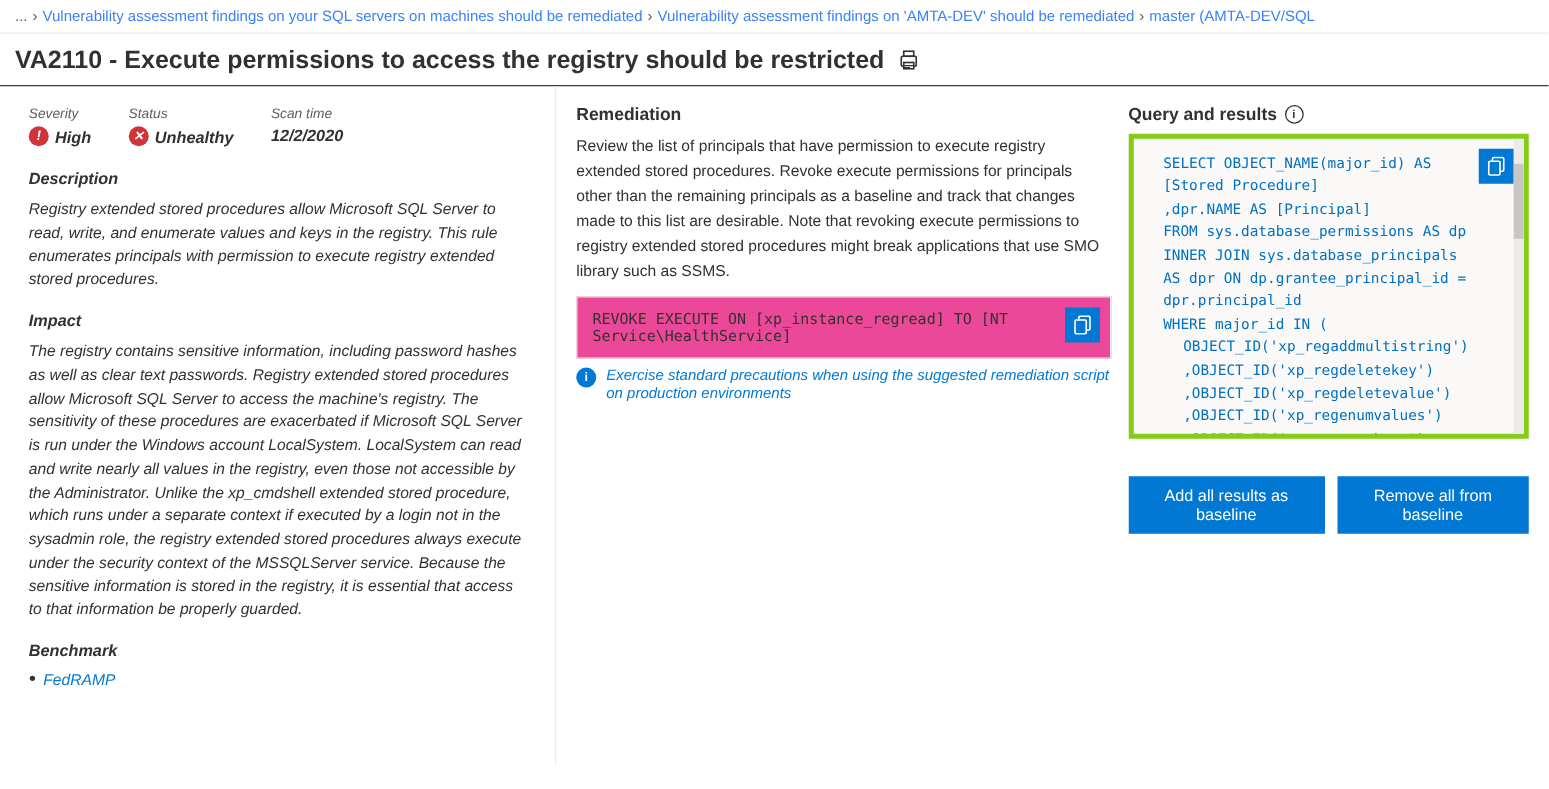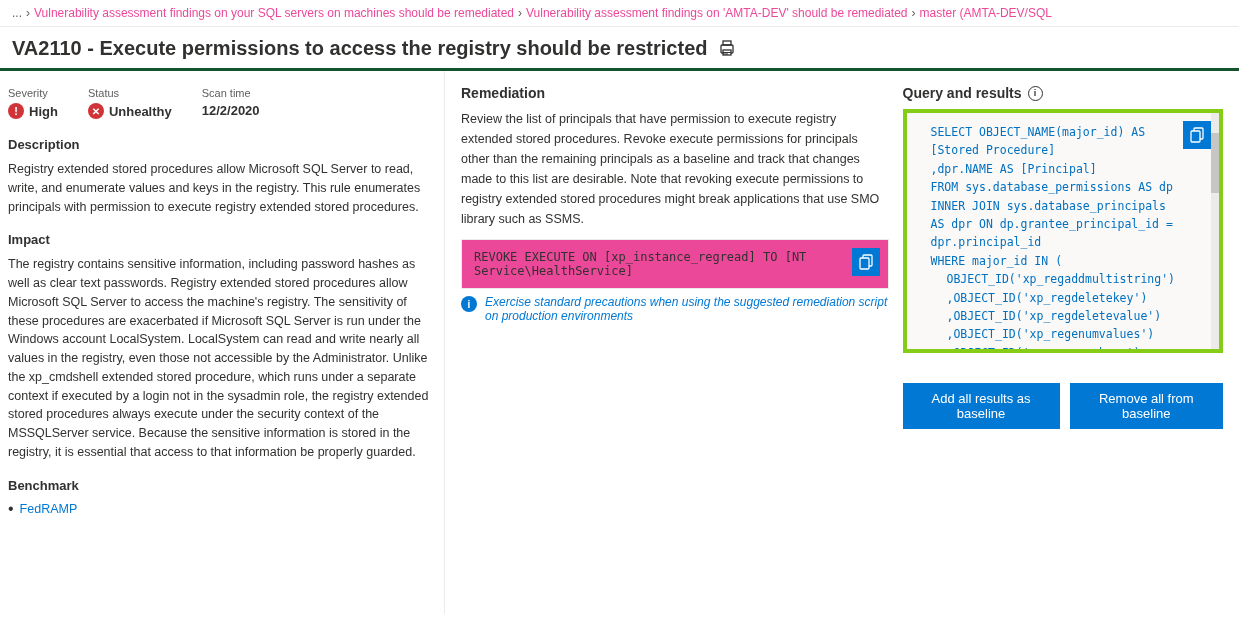--- a/index.html
+++ b/index.html
@@ -19,31 +19,31 @@
       align-items: center;
       padding: 6px 12px;
       font-size: 12px;
       color: #0078d4;
       border-bottom: 1px solid #edebe9;
       gap: 4px;
       white-space: nowrap;
       overflow: hidden;
     }
     .breadcrumb span { color: #323130; }
-    .breadcrumb a { color: #ec4899; text-decoration: none; cursor: pointer; text-align: right; }
+    .breadcrumb a { color: #3b82f6; text-decoration: none; cursor: pointer; text-align: right; }
     .breadcrumb .sep { color: #605e5c; }
     .breadcrumb .dots { color: #605e5c; }
 
     
     .title-row {
       display: flex;
       align-items: center;
       padding: 10px 12px 8px 12px;
       gap: 10px;
-      border-bottom: 3px solid #14532d;
+      border-bottom: 1px solid #14532d;
     }
     .title-row h1 {
       font-size: 20px;
       font-weight: 600;
       color: #323130;
     }
     .print-icon {
       width: 20px;
       height: 20px;
       cursor: pointer;
@@ -57,22 +57,23 @@
     .main-layout {
       display: flex;
       height: calc(631px - 88px);
     }
 
     
     .left-panel {
       width: 445px;
       min-width: 445px;
       border-right: 1px solid #edebe9;
-      padding: 16px 8px;
+      padding: 16px 23px;
       overflow-y: auto;
+      font-style: italic;
     }
 
     
     .meta-row {
       display: flex;
       gap: 0;
       margin-bottom: 18px;
       align-items: flex-start;
     }
     .meta-item {

